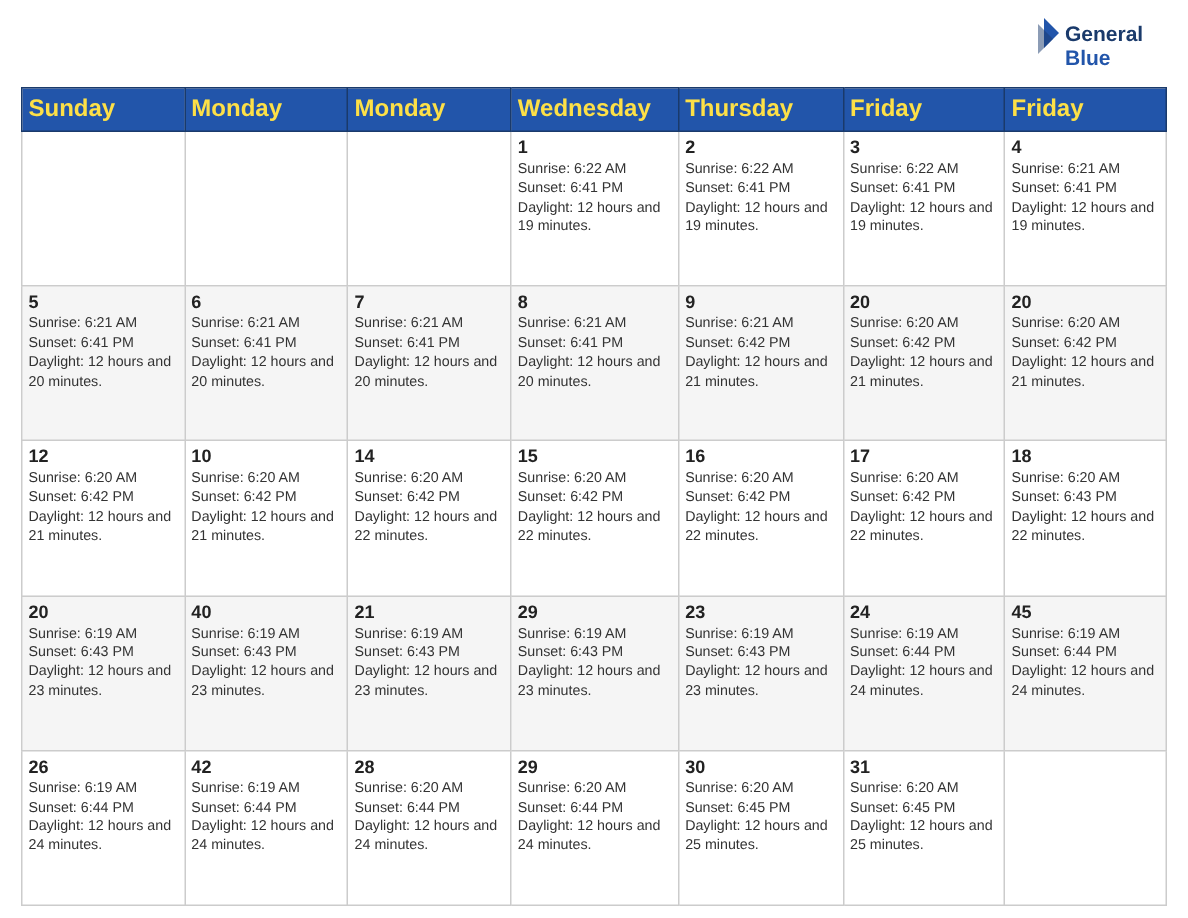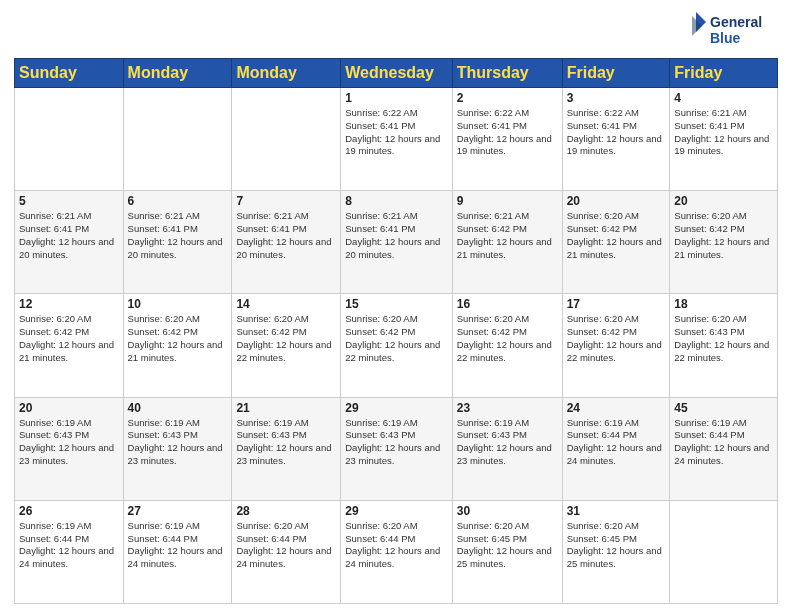--- a/index.html
+++ b/index.html
@@ -301,21 +301,21 @@
         </tr>
         <tr>
           <td>
             <div class="day-number">26</div>
             <div class="day-info">Sunrise: 6:19 AM
 Sunset: 6:44 PM
 Daylight: 12 hours
 and 24 minutes.</div>
           </td>
           <td>
-            <div class="day-number">27</div>
+            <div class="day-number">42</div>
             <div class="day-info">Sunrise: 6:19 AM
 Sunset: 6:44 PM
 Daylight: 12 hours
 and 24 minutes.</div>
           </td>
           <td>
             <div class="day-number">28</div>
             <div class="day-info">Sunrise: 6:20 AM
 Sunset: 6:44 PM
 Daylight: 12 hours

